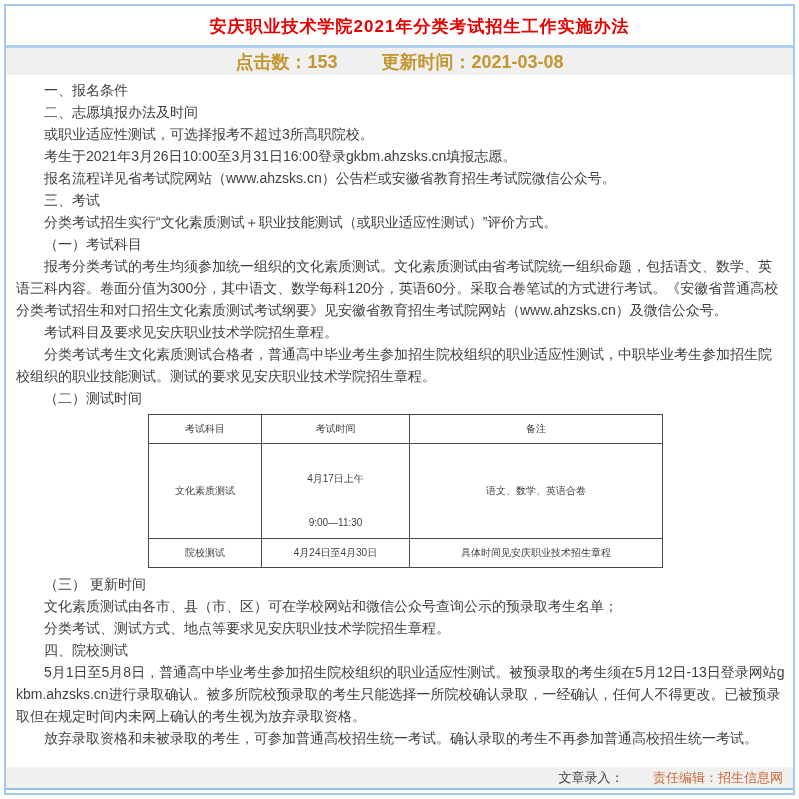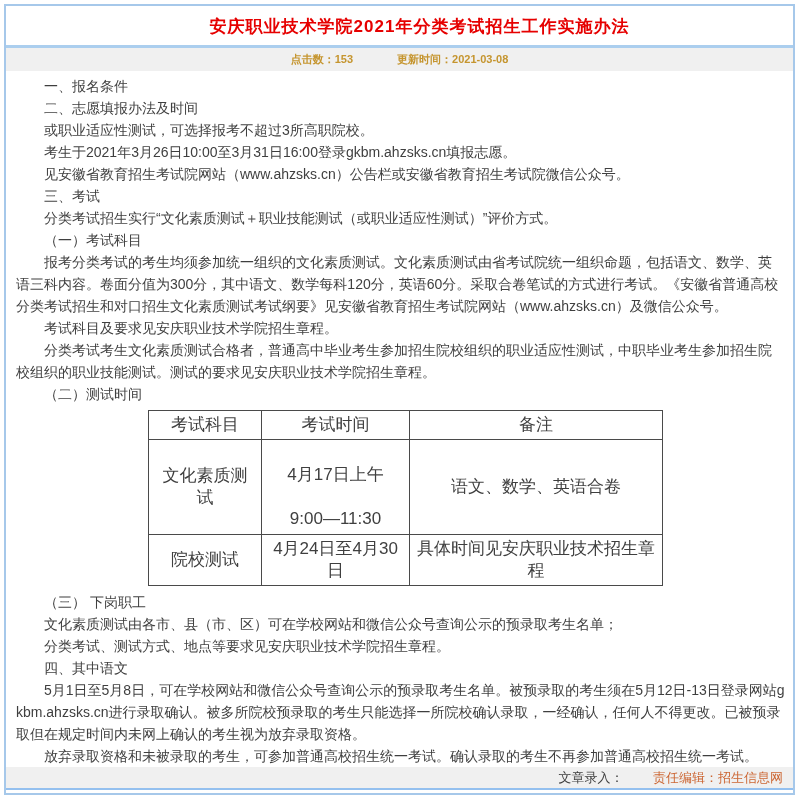--- a/index.html
+++ b/index.html
@@ -32,40 +32,40 @@
     letter-spacing: 1px;
   }
   .meta-bar {
     border-top: 3px solid #abceee;
     background: #f0f0f0;
     height: 27px;
     display: flex;
     align-items: center;
     justify-content: center;
     gap: 44px;
-    font-size: 11px;
+    font-size: 18px;
     font-weight: bold;
     color: #c5952f;
   }
   .content {
     flex: 1;
     padding: 4px 8px 0 10px;
     color: #3f3f3f;
     font-size: 14px;
     line-height: 22px;
   }
   .content p {
     margin: 0;
     text-indent: 2em;
     word-break: break-all;
   }
   table.exam-table {
     border-collapse: collapse;
     margin: 5px 0 5px 132px;
-    font-size: 17px;
+    font-size: 10px;
     color: #3f3f3f;
   }
   table.exam-table th, table.exam-table td {
     border: 1px solid #4a4a4a;
     font-weight: normal;
     text-align: center;
     padding: 3px 6px;
   }
   .col-subject { width: 100px; }
   .col-time { width: 135px; }
@@ -102,21 +102,21 @@
   <div class="meta-bar">
     <span>点击数：153</span>
     <span>更新时间：2021-03-08</span>
   </div>
 
   <div class="content">
     <p>一、报名条件</p>
     <p>二、志愿填报办法及时间</p>
     <p>或职业适应性测试，可选择报考不超过3所高职院校。</p>
     <p>考生于2021年3月26日10:00至3月31日16:00登录gkbm.ahzsks.cn填报志愿。</p>
-    <p>见安徽省教育招生考试院网站（www.ahzsks.cn）公告栏或安徽省教育招生考试院微信公众号。</p>
+    <p>报名流程详见省考试院网站（www.ahzsks.cn）公告栏或安徽省教育招生考试院微信公众号。</p>
     <p>三、考试</p>
     <p>分类考试招生实行“文化素质测试＋职业技能测试（或职业适应性测试）”评价方式。</p>
     <p>（一）考试科目</p>
     <p>报考分类考试的考生均须参加统一组织的文化素质测试。文化素质测试由省考试院统一组织命题，包括语文、数学、英语三科内容。卷面分值为300分，其中语文、数学每科120分，英语60分。采取合卷笔试的方式进行考试。《安徽省普通高校分类考试招生和对口招生文化素质测试考试纲要》见安徽省教育招生考试院网站（www.ahzsks.cn）及微信公众号。</p>
     <p>考试科目及要求见安庆职业技术学院招生章程。</p>
     <p>分类考试考生文化素质测试合格者，普通高中毕业考生参加招生院校组织的职业适应性测试，中职毕业考生参加招生院校组织的职业技能测试。测试的要求见安庆职业技术学院招生章程。</p>
     <p>（二）测试时间</p>
 
     <table class="exam-table">
       <tbody>
@@ -134,25 +134,25 @@
         <td>语文、数学、英语合卷</td>
       </tr>
       <tr>
         <td>院校测试</td>
         <td>4月24日至4月30日</td>
         <td>具体时间见安庆职业技术招生章程</td>
       </tr>
     </tbody>
       </table>
 
-    <p>（三） 下岗职工</p>
+    <p>（三） 更新时间</p>
     <p>文化素质测试由各市、县（市、区）可在学校网站和微信公众号查询公示的预录取考生名单；</p>
     <p>分类考试、测试方式、地点等要求见安庆职业技术学院招生章程。</p>
-    <p>四、其中语文</p>
-    <p>5月1日至5月8日，可在学校网站和微信公众号查询公示的预录取考生名单。被预录取的考生须在5月12日-13日登录网站gkbm.ahzsks.cn进行录取确认。被多所院校预录取的考生只能选择一所院校确认录取，一经确认，任何人不得更改。已被预录取但在规定时间内未网上确认的考生视为放弃录取资格。</p>
+    <p>四、院校测试</p>
+    <p>5月1日至5月8日，普通高中毕业考生参加招生院校组织的职业适应性测试。被预录取的考生须在5月12日-13日登录网站gkbm.ahzsks.cn进行录取确认。被多所院校预录取的考生只能选择一所院校确认录取，一经确认，任何人不得更改。已被预录取但在规定时间内未网上确认的考生视为放弃录取资格。</p>
     <p>放弃录取资格和未被录取的考生，可参加普通高校招生统一考试。确认录取的考生不再参加普通高校招生统一考试。</p>
   </div>
 
   <div class="footer-bar">
     <span>文章录入：</span>
     <span class="footer-editor">责任编辑：招生信息网</span>
   </div>
 
 </div>
 

